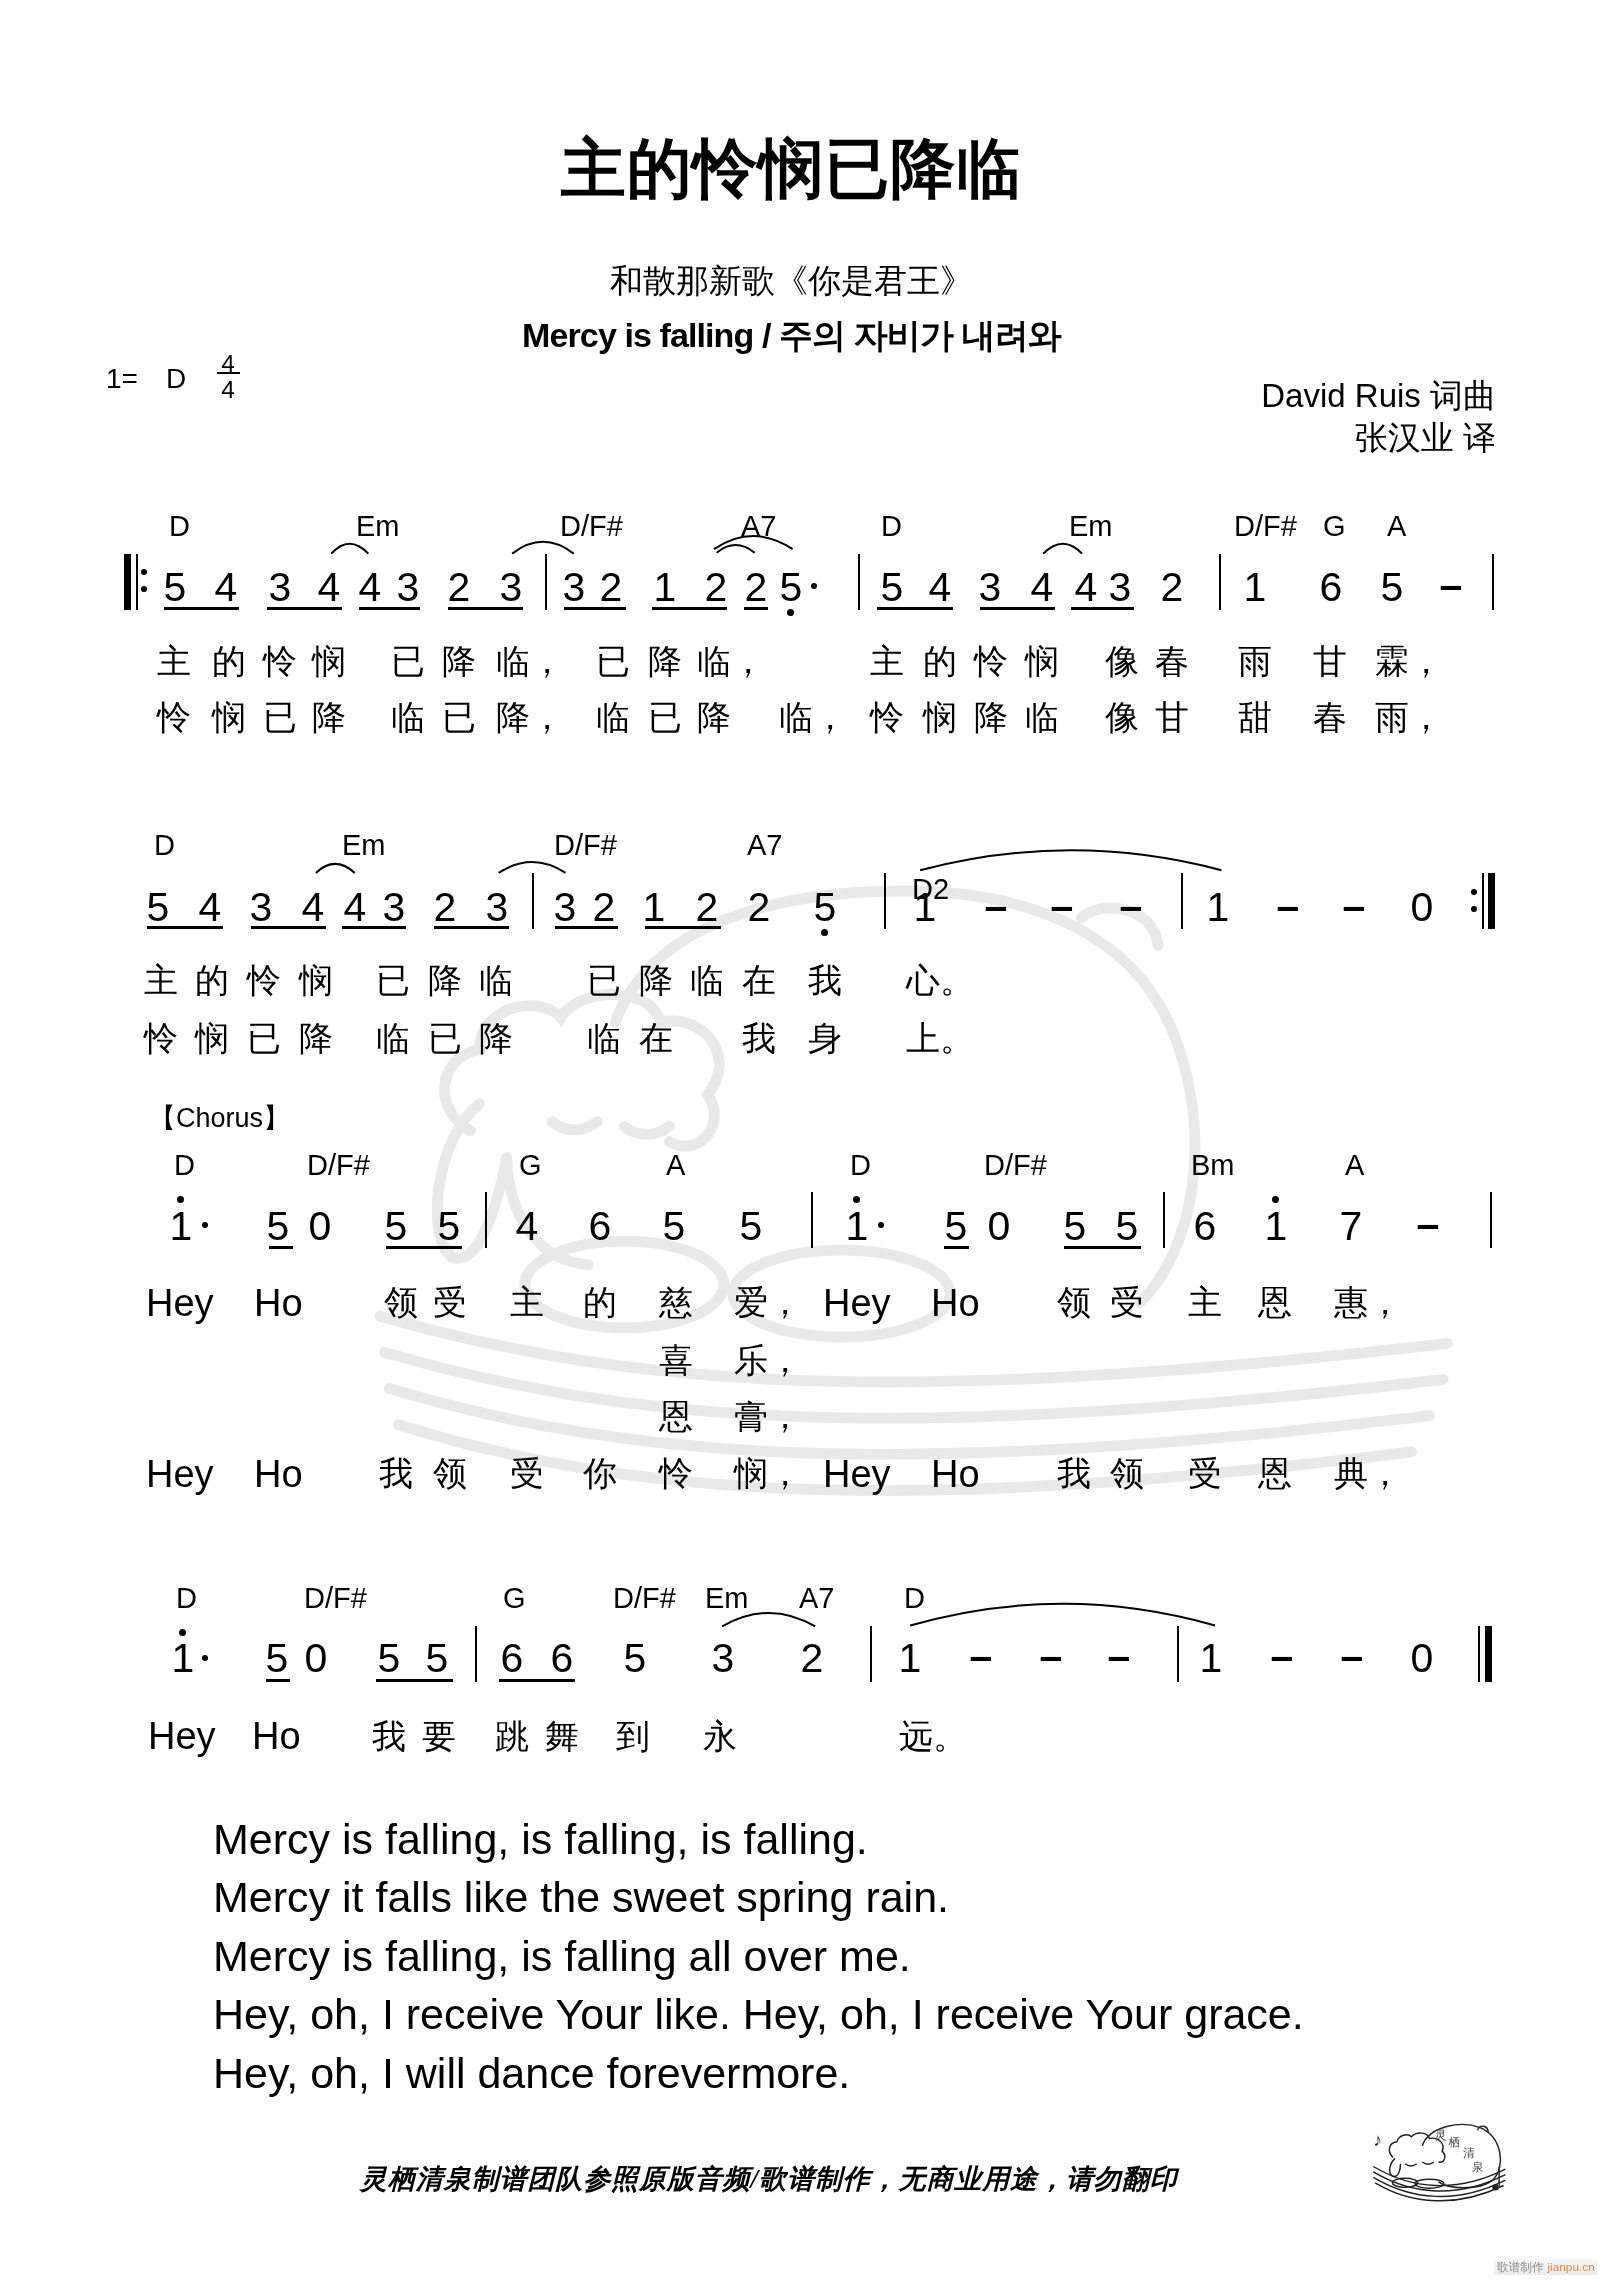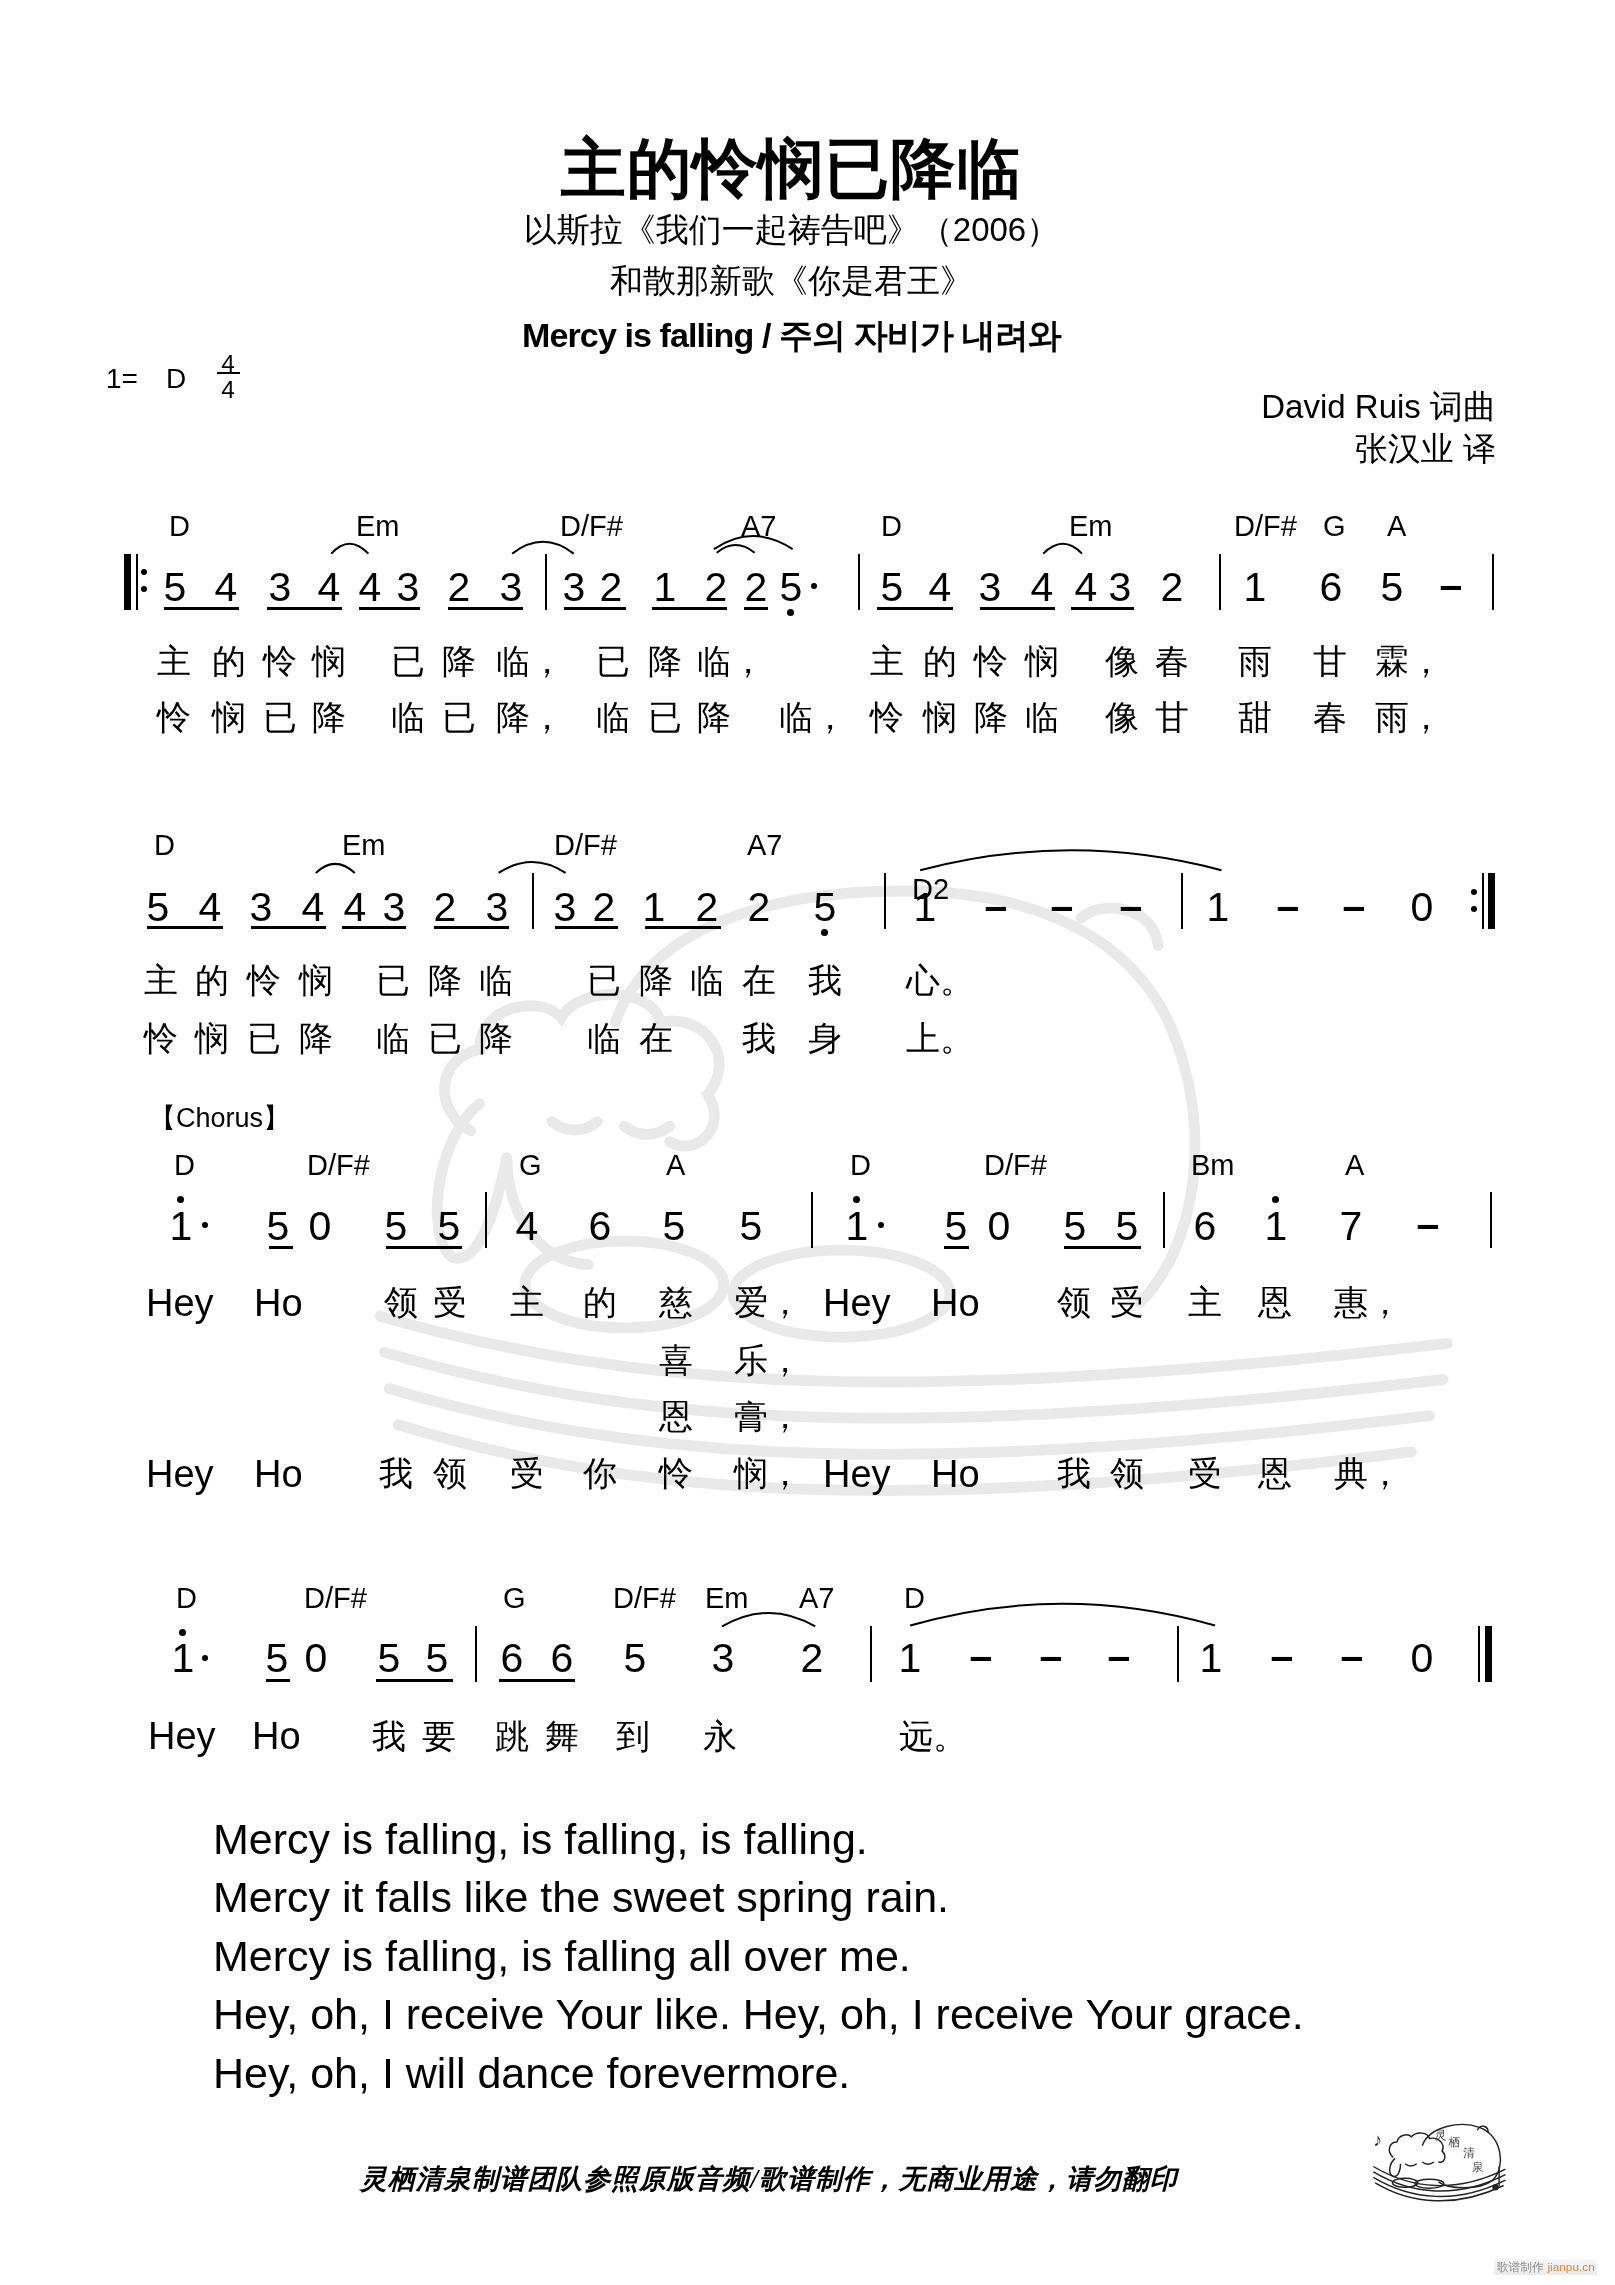--- a/index.html
+++ b/index.html
@@ -2,21 +2,21 @@
 <html style="font-size:14.5px"><head>
 <meta charset="utf-8">
 <style>
   html,body{margin:0;padding:0;background:#ffffff;}
   #page{position:relative;width:1616px;height:2285px;overflow:hidden;background:#ffffff;color:#000;font-family:"Liberation Sans","DejaVu Sans",sans-serif;}
   .abs{position:absolute;white-space:nowrap;}
   .hc{position:absolute;left:0;width:1583px;text-align:center;white-space:nowrap;}
   .title{font-size:65px;line-height:65px;font-weight:bold;letter-spacing:0.9px;}
   .sub{font-size:33px;line-height:33px;}
   .etitle{font-size:34px;line-height:34px;font-weight:bold;letter-spacing:-0.9px;}
-  .meta{font-size:33px;line-height:33px;margin-top:11px;}
+  .meta{font-size:33px;line-height:33px;}
   .keylbl{font-size:28px;line-height:28px;}
   .frac{position:absolute;font-size:24.4px;line-height:24.4px;transform:translateX(-50%);}
   .fracline{position:absolute;height:1.8px;background:#000;}
   .ch{position:absolute;font-size:29px;line-height:29px;white-space:nowrap;}
   .n{position:absolute;font-size:41px;line-height:41px;transform:translateX(-50%);white-space:nowrap;}
   .n.dash{font-weight:bold;}
   .ly{position:absolute;font-size:34px;line-height:34px;white-space:nowrap;}
   .lat{position:absolute;font-size:38px;line-height:40px;white-space:nowrap;}
   .ul{position:absolute;height:2.7px;background:#000;}
   .bl{position:absolute;width:1.8px;background:#000;}
@@ -58,21 +58,20 @@
       <path d="M349 965 Q370 945 392 965"></path>
       <path d="M551 965 Q588 941 625 965"></path>
       <path d="M1017 962 Q1184 918 1350 962"></path>
 
       <path d="M798 1798 Q850 1768 901 1798"></path>
       <path d="M1006 1797 Q1174 1749 1343 1797"></path>
     </g>
   </svg>
 
   <div class="hc title" style="top:136px">主的怜悯已降临</div>
-  <div class="hc sub" style="top:213px">以斯拉《我们一起祷告吧》（2006）</div>
   <div class="hc sub" style="top:264px">和散那新歌《你是君王》</div>
   <div class="hc etitle" style="top:318px">Mercy is falling / 주의 자비가 내려와</div>
 
   <div>
     <span class="abs keylbl" style="left:106px;top:365px">1=</span>
     <span class="abs keylbl" style="left:166px;top:365px">D</span>
     <span class="frac" style="left:228px;top:352px">4</span>
     <div class="fracline" style="left:217px;top:372px;width:22.6px"></div>
     <span class="frac" style="left:228px;top:378px">4</span>
   </div>

